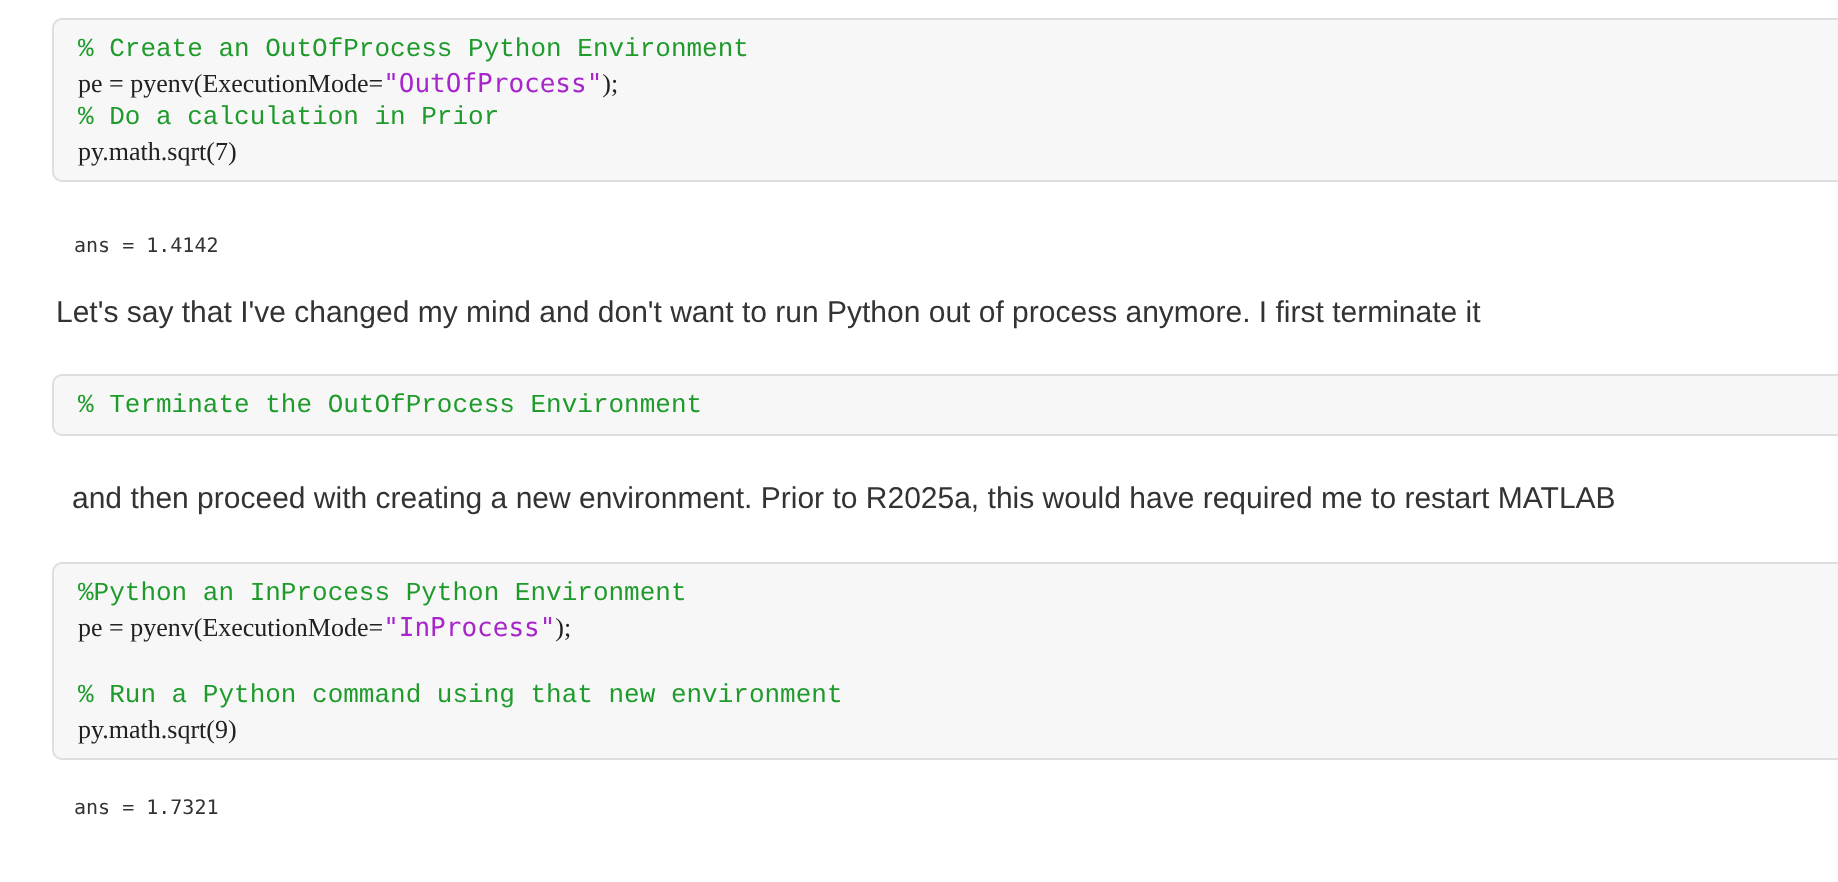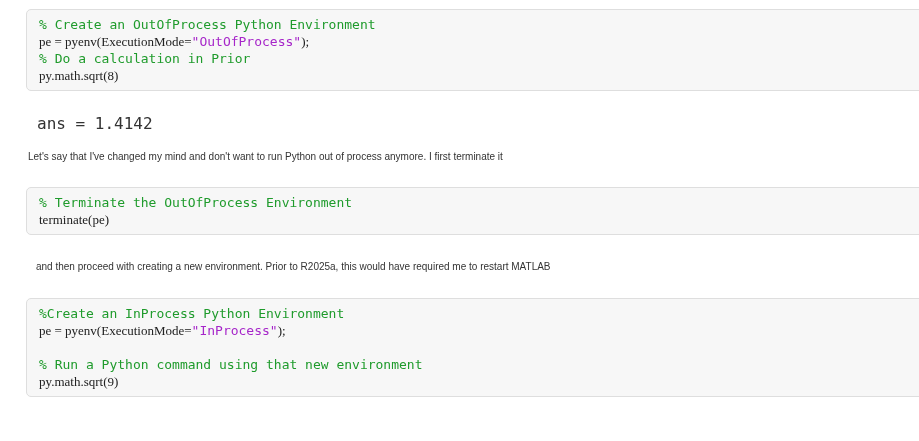--- a/index.html
+++ b/index.html
@@ -26,69 +26,69 @@
     background: var(--code-bg);
     border: 1px solid var(--code-border);
     border-radius: 5px;
     padding: 6px 12px;
     font-family: "DejaVu Sans Mono", "Liberation Mono", monospace;
     font-size: 13px;
     line-height: 17px;
     color: var(--code-text);
   }
   .code-line { height: 17px; white-space: pre; }
-  .tok-comment { color: var(--comment-green); }
+  .tok-comment { color: var(--comment-green); font-family: Liberation Mono, monospace; }
   .tok-string  { color: var(--string-purple); }
   .tok-code    { color: var(--code-text); font-family: Liberation Serif, serif; }
   .full-bleed  { width: 920px; }      
   .block-1     { margin-top: 9px; }
   .block-2     { width: 907px; margin-top: 21px; }
   .block-3     { margin-top: 22px; }
   .output {
     margin: 26px 12px 0 37px;
     font-family: "DejaVu Sans Mono", "Liberation Mono", monospace;
-    font-size: 16px;
+    font-size: 10px;
     line-height: 14px;
     color: var(--body-text);
     white-space: pre;
   }
   .output-2 { margin-top: 18px; }
   .para {
     margin: 17px 0 0 28px;
-    font-size: 10px;
+    font-size: 15px;
     line-height: 18px;
     color: var(--body-text);
   }
   .para-2 { margin-top: 23px; margin-left: 36px; }
 </style>
 </head>
 <body>
 
 <div class="page">
 
   <div class="code-block full-bleed block-1">
       <div class="code-line"><span class="tok-comment">% Create an OutOfProcess Python Environment</span></div>
       <div class="code-line"><span class="tok-code">pe = pyenv(ExecutionMode=</span><span class="tok-string">"OutOfProcess"</span><span class="tok-code">);</span></div>
       <div class="code-line"><span class="tok-comment">% Do a calculation in Prior</span></div>
-      <div class="code-line"><span class="tok-code">py.math.sqrt(8)</span></div>
+      <div class="code-line"><span class="tok-code">py.math.sqrt(7)</span></div>
     </div>
 
   <div class="output output-1">ans = 1.4142</div>
 
   <p class="para para-1">Let's say that I've changed my mind and don't want to run Python out of process anymore. I first terminate it</p>
 
   <div class="code-block block-2">
       <div class="code-line"><span class="tok-comment">% Terminate the OutOfProcess Environment</span></div>
-      <div class="code-line"><span class="tok-code">terminate(pe)</span></div>
     </div>
 
   <p class="para para-2">and then proceed with creating a new environment. Prior to R2025a, this would have required me to restart MATLAB</p>
 
   <div class="code-block full-bleed block-3">
-      <div class="code-line"><span class="tok-comment">%Create an InProcess Python Environment</span></div>
+      <div class="code-line"><span class="tok-comment">%Python an InProcess Python Environment</span></div>
       <div class="code-line"><span class="tok-code">pe = pyenv(ExecutionMode=</span><span class="tok-string">"InProcess"</span><span class="tok-code">);</span></div>
       <div class="code-line">&nbsp;</div>
       <div class="code-line"><span class="tok-comment">% Run a Python command using that new environment</span></div>
       <div class="code-line"><span class="tok-code">py.math.sqrt(9)</span></div>
     </div>
 
+  <div class="output output-2">ans = 1.7321</div>
 
 </div>
 
 </body></html>

